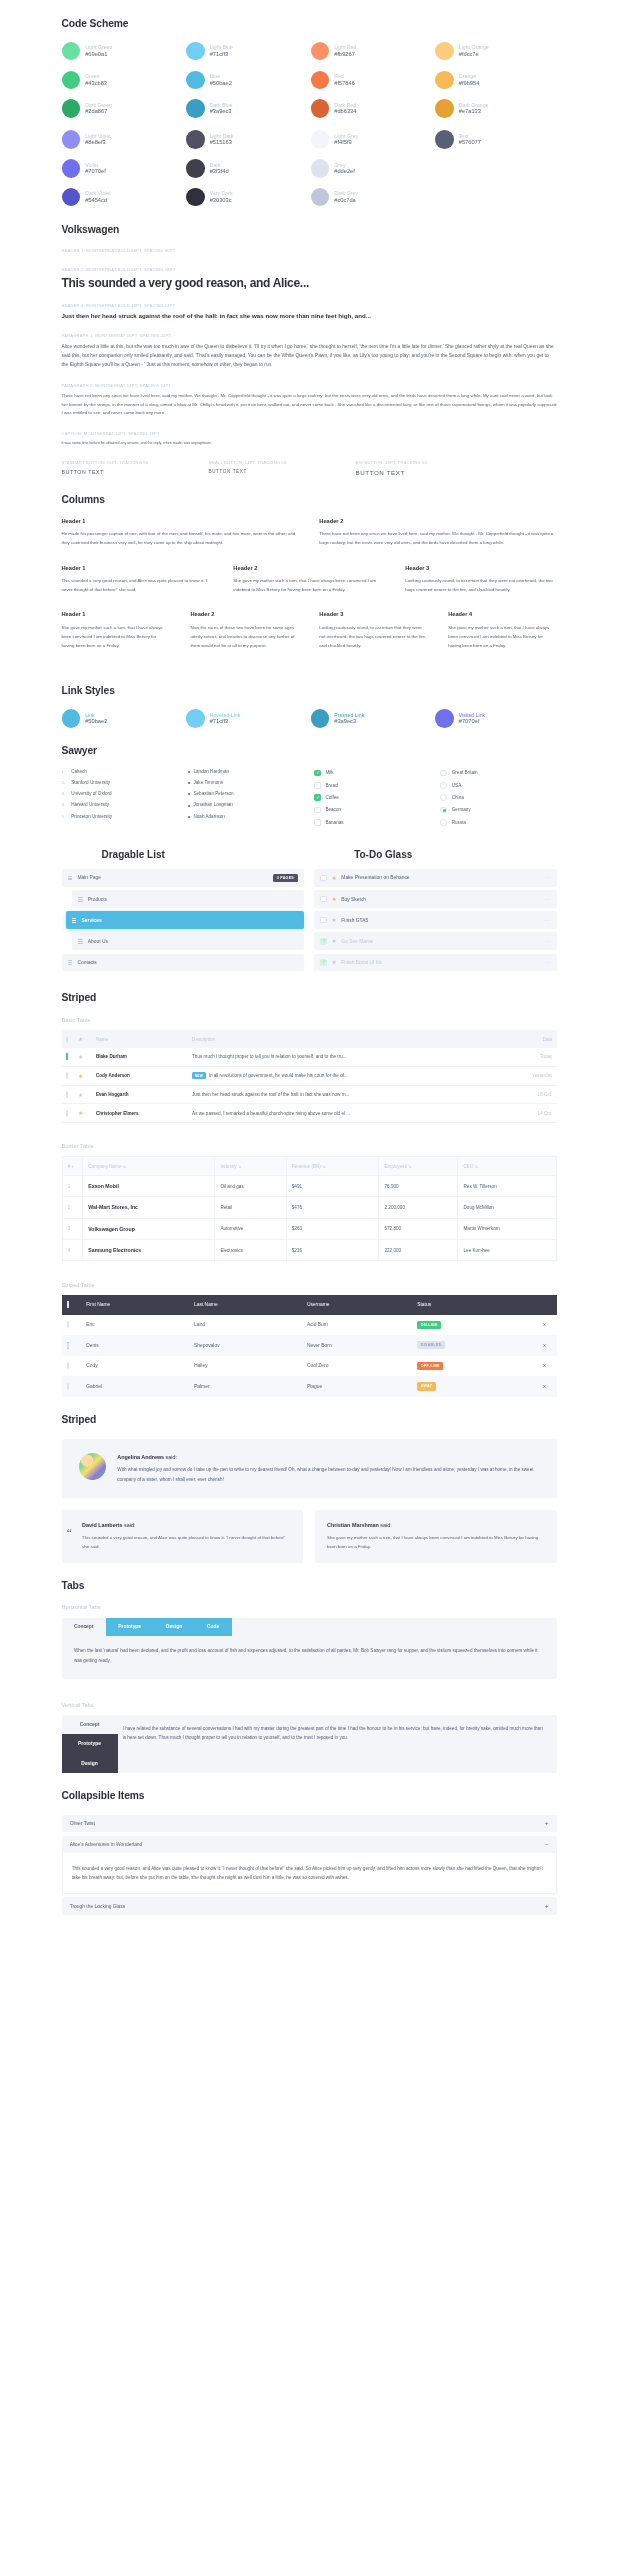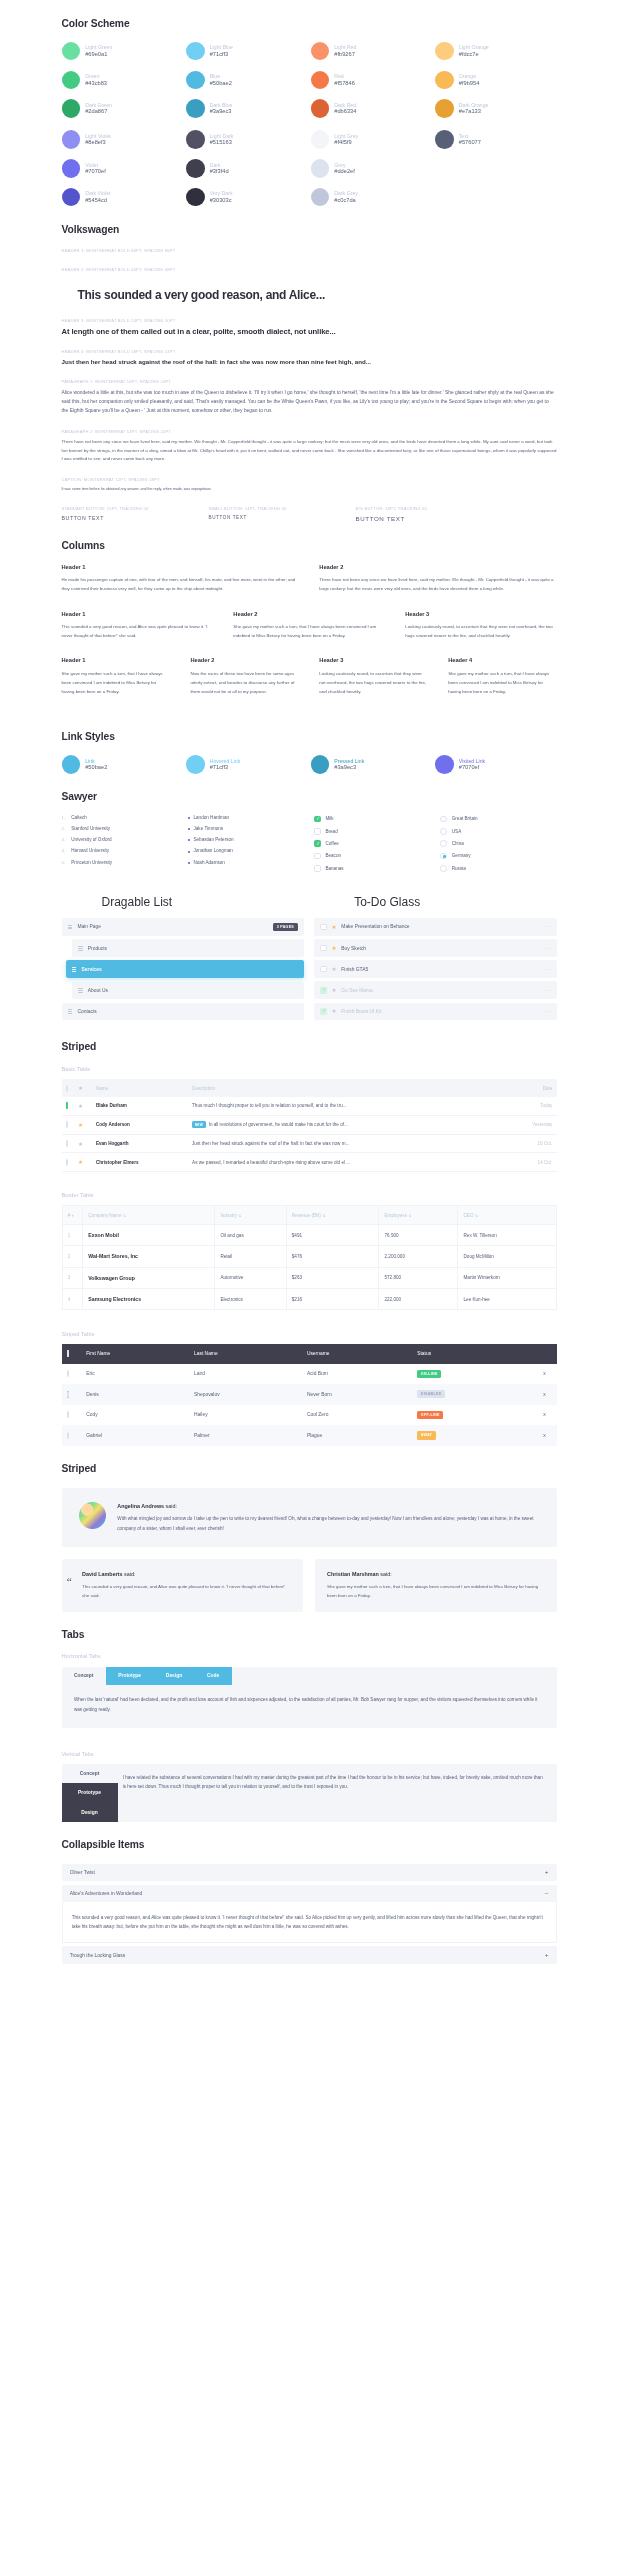--- a/index.html
+++ b/index.html
@@ -30,21 +30,21 @@
   .swatch-name { font-size:5.2px; color:#c0c7da; }
   .swatch-hex { font-size:5.7px; color:#576077; font-weight:400; }
 
   
   .type-label {
     font-size:4.1px; letter-spacing:0.2px; color:#c0c7da;
     text-transform:uppercase; margin:0 0 4.1px 0;
   }
   .type-block { margin-bottom:13.4px; }
   .h1-demo { font-size:23px; font-weight:700; color:#30303c; margin:0; letter-spacing:-0.6px; line-height:1.05; }
-  .h2-demo { font-size:12px; font-weight:700; color:#30303c; margin:16px; letter-spacing:-0.3px; }
+  .h2-demo { font-size:12px; font-weight:700; color:#30303c; margin:0; letter-spacing:-0.3px; }
   .h3-demo { font-size:7.7px; font-weight:700; color:#30303c; margin:0; letter-spacing:-0.1px; }
   .h4-demo { font-size:6.2px; font-weight:700; color:#30303c; margin:0; }
   .p-demo  { font-size:4.9px; color:#576077; margin:0; line-height:1.9; }
   .p2-demo { font-size:4.4px; color:#576077; margin:0; line-height:1.95; }
   .cap-demo{ font-size:3.6px; color:#576077; margin:0; line-height:1.7; }
 
   .btn-type-row { display:flex; gap:0; margin-top:5.2px; }
   .btn-type-col { width:147px; }
   .btn-txt-std { font-size:5.2px; letter-spacing:0.6px; color:#576077; }
   .btn-txt-sm  { font-size:4.6px;  letter-spacing:0.6px; color:#576077; }
@@ -80,21 +80,21 @@
   .cb { width:6.7px; height:6.7px; border-radius:1.5px; border:0.5px solid #dde2ef; background:#fff; flex:0 0 6.7px;
         position:relative; }
   .cb.on { background:#43cb83; border-color:#43cb83; }
   .cb.on:after { content:"\2713"; position:absolute; left:1px; top:-0.5px; font-size:4.6px; color:#fff; }
   .rb { width:6.7px; height:6.7px; border-radius:50%; border:0.5px solid #dde2ef; background:#fff; flex:0 0 6.7px;
         position:relative; }
   .rb.on:after { content:""; position:absolute; left:1.5px; top:1.5px; width:2.6px; height:2.6px; border-radius:50%; background:#50bae2; }
 
   
   .dd-grid { display:grid; grid-template-columns:1fr 1fr; column-gap:10.3px; }
-  .dd-col-title { font-size:12px; font-weight:400; color:#30303c; margin:0 0 9.3px 0;padding-left:40px; }
+  .dd-col-title { font-size:10px; font-weight:700; color:#30303c; margin:0 0 9.3px 0;padding-left:40px; }
   .drag-row {
     background:#f4f5f9; border-radius:2.1px; height:17.5px; display:flex; align-items:center;
     padding:0 6.2px; margin-bottom:3.6px; position:relative;
   }
   .drag-row.indent { margin-left:10.3px; }
   .grip { width:4.6px; height:4.6px; flex:0 0 4.6px; display:flex; flex-direction:column; justify-content:space-between; margin-right:5.2px; }
   .grip i { display:block; height:0.8px; background:#c0c7da; border-radius:0.5px; }
   .drag-label { font-size:4.9px; color:#576077; }
   .badge-pages {
     margin-left:auto; background:#515163; color:#fff; font-size:3.6px; letter-spacing:0.3px;
@@ -209,21 +209,21 @@
   .vtabs-panel { padding:9.3px 12.4px 11.3px 5.2px; }
   .vtabs-panel p { margin:0; font-size:4.6px; color:#576077; line-height:2.05; }
 </style>
 </head>
 <body>
 
 <div class="page">
 <div class="wrap">
 
   <div class="sec">
-    <h2 class="section-title">Color Scheme</h2>
+    <h2 class="section-title">Code Scheme</h2>
     <div class="swatch-grid" id="swatch-grid-1">
           <div class="swatch">
             <div class="dot" style="background:#69e0a1"></div>
             <div class="swatch-txt">
               <div class="swatch-name">Light Green</div>
               <div class="swatch-hex">#69e0a1</div>
             </div>
           </div>
           <div class="swatch">
             <div class="dot" style="background:#71cff3"></div>
@@ -384,24 +384,20 @@
 
     <div class="type-block">
       <div class="type-label">HEADER 1: MONTSERRAT BOLD 80PT, SPACING 96PT</div>
     </div>
 
     <div class="type-block">
       <div class="type-label">HEADER 2: MONTSERRAT BOLD 40PT, SPACING 48PT</div>
       <div class="h2-demo">This sounded a very good reason, and Alice...</div>
     </div>
 
-    <div class="type-block">
-      <div class="type-label">HEADER 3: MONTSERRAT BOLD 24PT, SPACING 30PT</div>
-      <div class="h3-demo">At length one of them called out in a clear, polite, smooth dialect, not unlike...</div>
-    </div>
 
     <div class="type-block">
       <div class="type-label">HEADER 4: MONTSERRAT BOLD 18PT, SPACING 24PT</div>
       <div class="h4-demo">Just then her head struck against the roof of the hall: in fact she was now more than nine feet high, and...</div>
     </div>
 
     <div class="type-block">
       <div class="type-label">PARAGRAPH 1: MONTSERRAT 16PT, SPACING 24PT</div>
       <p class="p-demo">Alice wondered a little at this, but she was too much in awe of the Queen to disbelieve it. 'I'll try it when I go home,' she thought to herself, 'the next time I'm a little late for dinner.' She glanced rather shyly at the real Queen as she said this, but her companion only smiled pleasantly, and said, 'That's easily managed. You can be the White Queen's Pawn, if you like, as Lily's too young to play; and you're in the Second Square to begin with: when you get to the Eighth Square you'll be a Queen - ' Just at this moment, somehow or other, they began to run.</p>
     </div>

